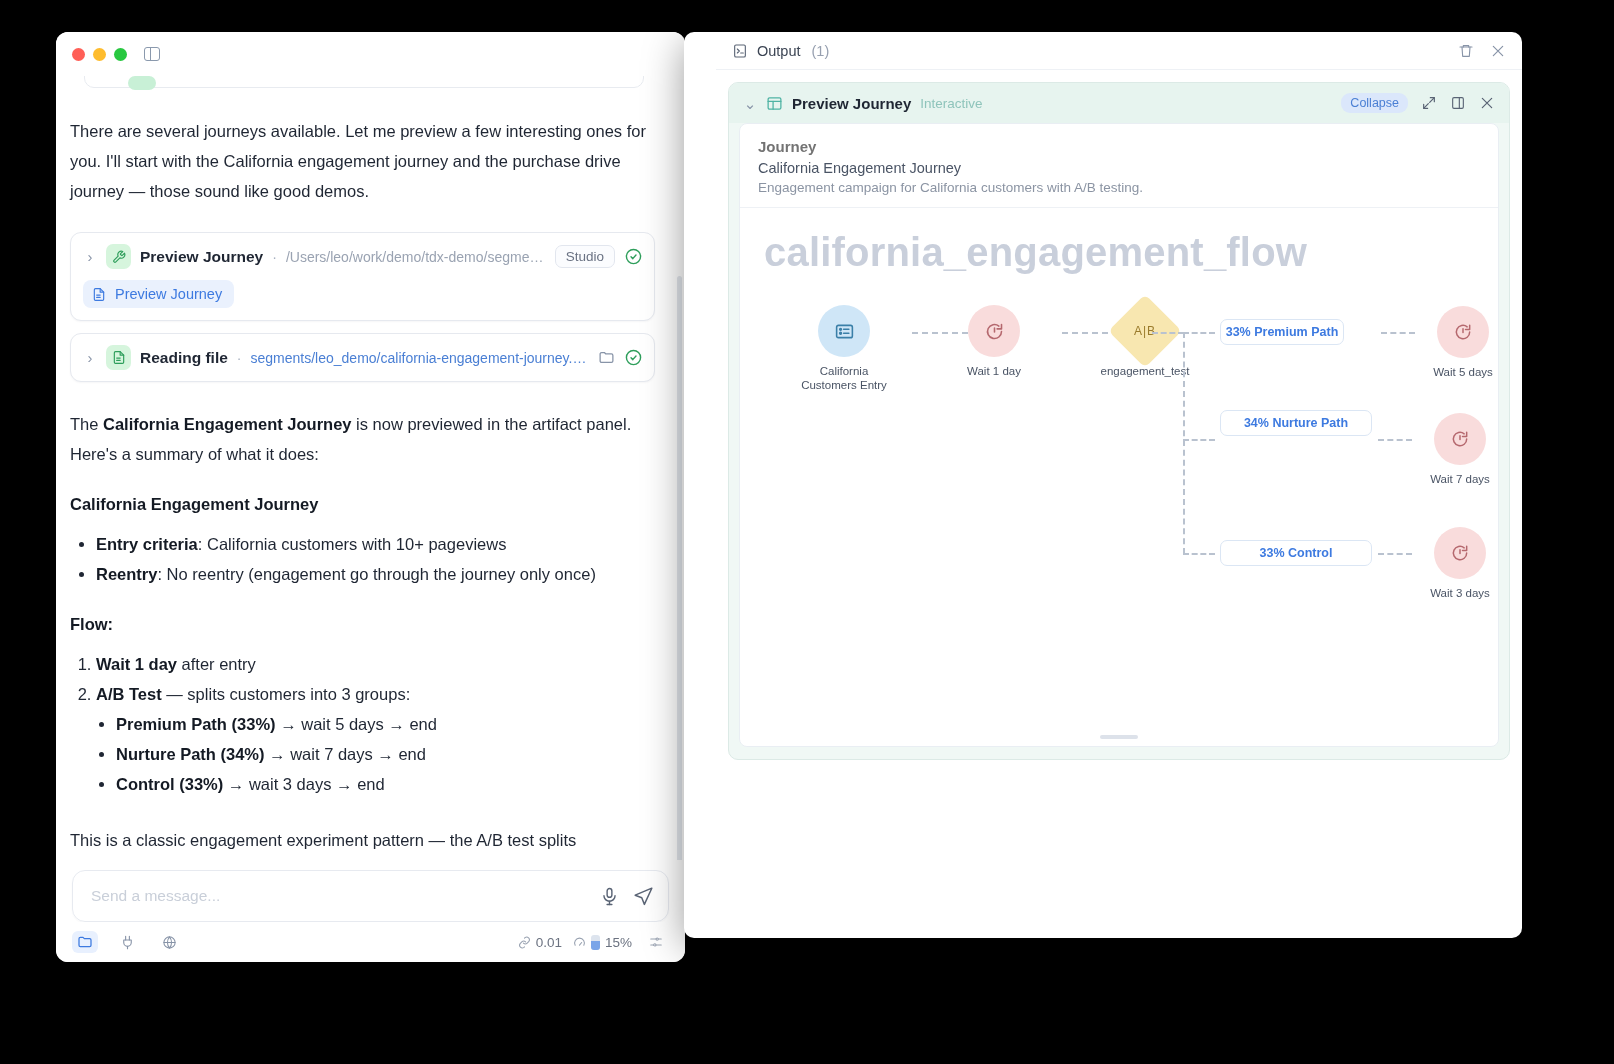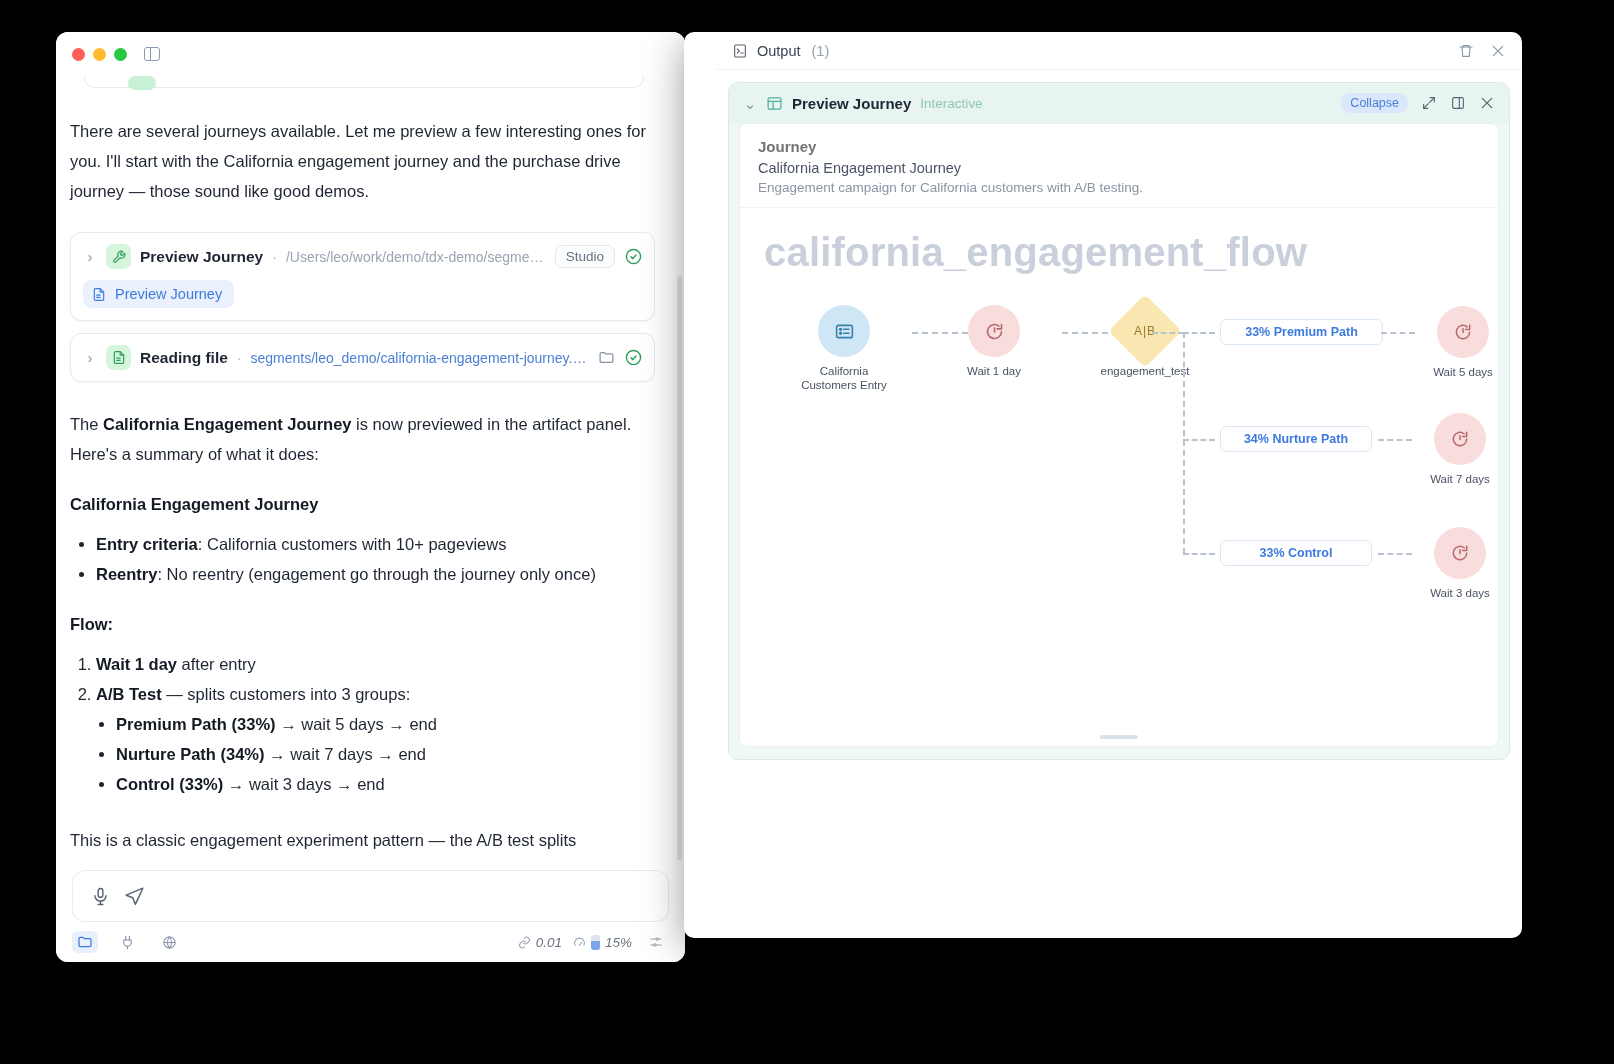--- a/index.html
+++ b/index.html
@@ -154,21 +154,21 @@
     font-family: "Liberation Sans", sans-serif;
   }
   .composer input::placeholder { color: #c9cfd9; }
   .statusbar {
     flex: 0 0 auto;
     height: 40px; display: flex; align-items: center;
     padding: 0 16px; gap: 16px;
     background: #fff;
   }
   .sb-left { display: flex; align-items: center; gap: 16px; }
-  .sb-right { margin-left: auto; display: flex; align-items: center; gap: 11px; font-style: italic; }
+  .sb-right { margin-left: auto; display: flex; align-items: center; gap: 11px; }
   .sb-icon-btn {
     width: 26px; height: 22px; border-radius: 6px;
     display: flex; align-items: center; justify-content: center;
   }
   .sb-icon-btn.active { background: #e8f0fe; }
   .cost { font-size: 13.5px; color: #6b7280; display: flex; align-items: center; gap: 5px; }
   .ctx { font-size: 13.5px; color: #6b7280; display: flex; align-items: center; gap: 5px; }
   .ctx-bar {
     width: 9px; height: 15px; border-radius: 3px;
     background: #dde4ee; position: relative; overflow: hidden;
@@ -435,20 +435,21 @@
         <div class="block-gap"></div>
 
         <p class="msg-p">This is a classic engagement experiment pattern — the A/B test splits customers into different treatment paths with varying wait durations, which would typically be followed by different activations (email campaigns, ads, etc.) to measure which approach drives better engagement.</p>
 
       </div>
       <div class="chat-sb"></div>
     </div>
 
     <div class="composer-wrap">
       <div class="composer">
+        <input type="text" placeholder="Send a message..." style="">
         <span style="display:flex">
           <svg width="19" height="19" viewBox="0 0 24 24" fill="none" stroke="#5a6475" stroke-width="1.8" stroke-linecap="round" stroke-linejoin="round">
             <rect x="9" y="2" width="6" height="11" rx="3"></rect>
             <path d="M5 11a7 7 0 0 0 14 0"></path>
               <path d="M12 18v4"></path>
               <path d="M9 22h6"></path>
           </svg>
         </span>
         <span style="display:flex">
           <svg width="21" height="21" viewBox="0 0 24 24" fill="none" stroke="#5a6475" stroke-width="1.7" stroke-linecap="round" stroke-linejoin="round">
@@ -622,40 +623,40 @@
               <div class="diamond">
                 <span>A|B</span>
               </div>
               <div class="node-lbl">engagement_test</div>
             </div>
 
             <div class="dash-h" style="left:412px; top:124px; width:32px;"></div>
             <div class="dash-v" style="left:443px; top:124px; height:222px;"></div>
 
             <div class="dash-h" style="left:443px; top:124px; width:32px;"></div>
-            <div class="branch" style="left:480px; top:111px; width:163px;">
+            <div class="branch" style="left:480px; top:111px; width:124px;">
               <span>33% Premium Path</span>
             </div>
             <div class="dash-h" style="left:641px; top:124px; width:34px;"></div>
             <div class="node" style="left:668px; top:98px; width:110px;">
               <div class="circ wait">
                 <span style="display:flex">
                   <svg width="20" height="20" viewBox="0 0 24 24" fill="none" stroke="#b5686e" stroke-width="1.8" stroke-linecap="round" stroke-linejoin="round">
                     <path d="M20 12a8 8 0 1 1-3-6.2"></path>
                       <path d="M20 4v5h-5"></path>
                       <path d="M12 8v4.5"></path>
                   </svg>
                 </span>
               </div>
               <div class="node-lbl">Wait 5 days</div>
             </div>
             <div class="dash-h" style="left:782px; top:124px; width:26px;"></div>
 
             <div class="dash-h" style="left:443px; top:231px; width:32px;"></div>
-            <div class="branch" style="left:480px; top:218px; width:152px;">
+            <div class="branch" style="left:480px; top:202px; width:152px;">
               <span>34% Nurture Path</span>
             </div>
             <div class="dash-h" style="left:638px; top:231px; width:34px;"></div>
             <div class="node" style="left:665px; top:205px; width:110px;">
               <div class="circ wait">
                 <span style="display:flex">
                   <svg width="20" height="20" viewBox="0 0 24 24" fill="none" stroke="#b5686e" stroke-width="1.8" stroke-linecap="round" stroke-linejoin="round">
                     <path d="M20 12a8 8 0 1 1-3-6.2"></path>
                       <path d="M20 4v5h-5"></path>
                       <path d="M12 8v4.5"></path>

